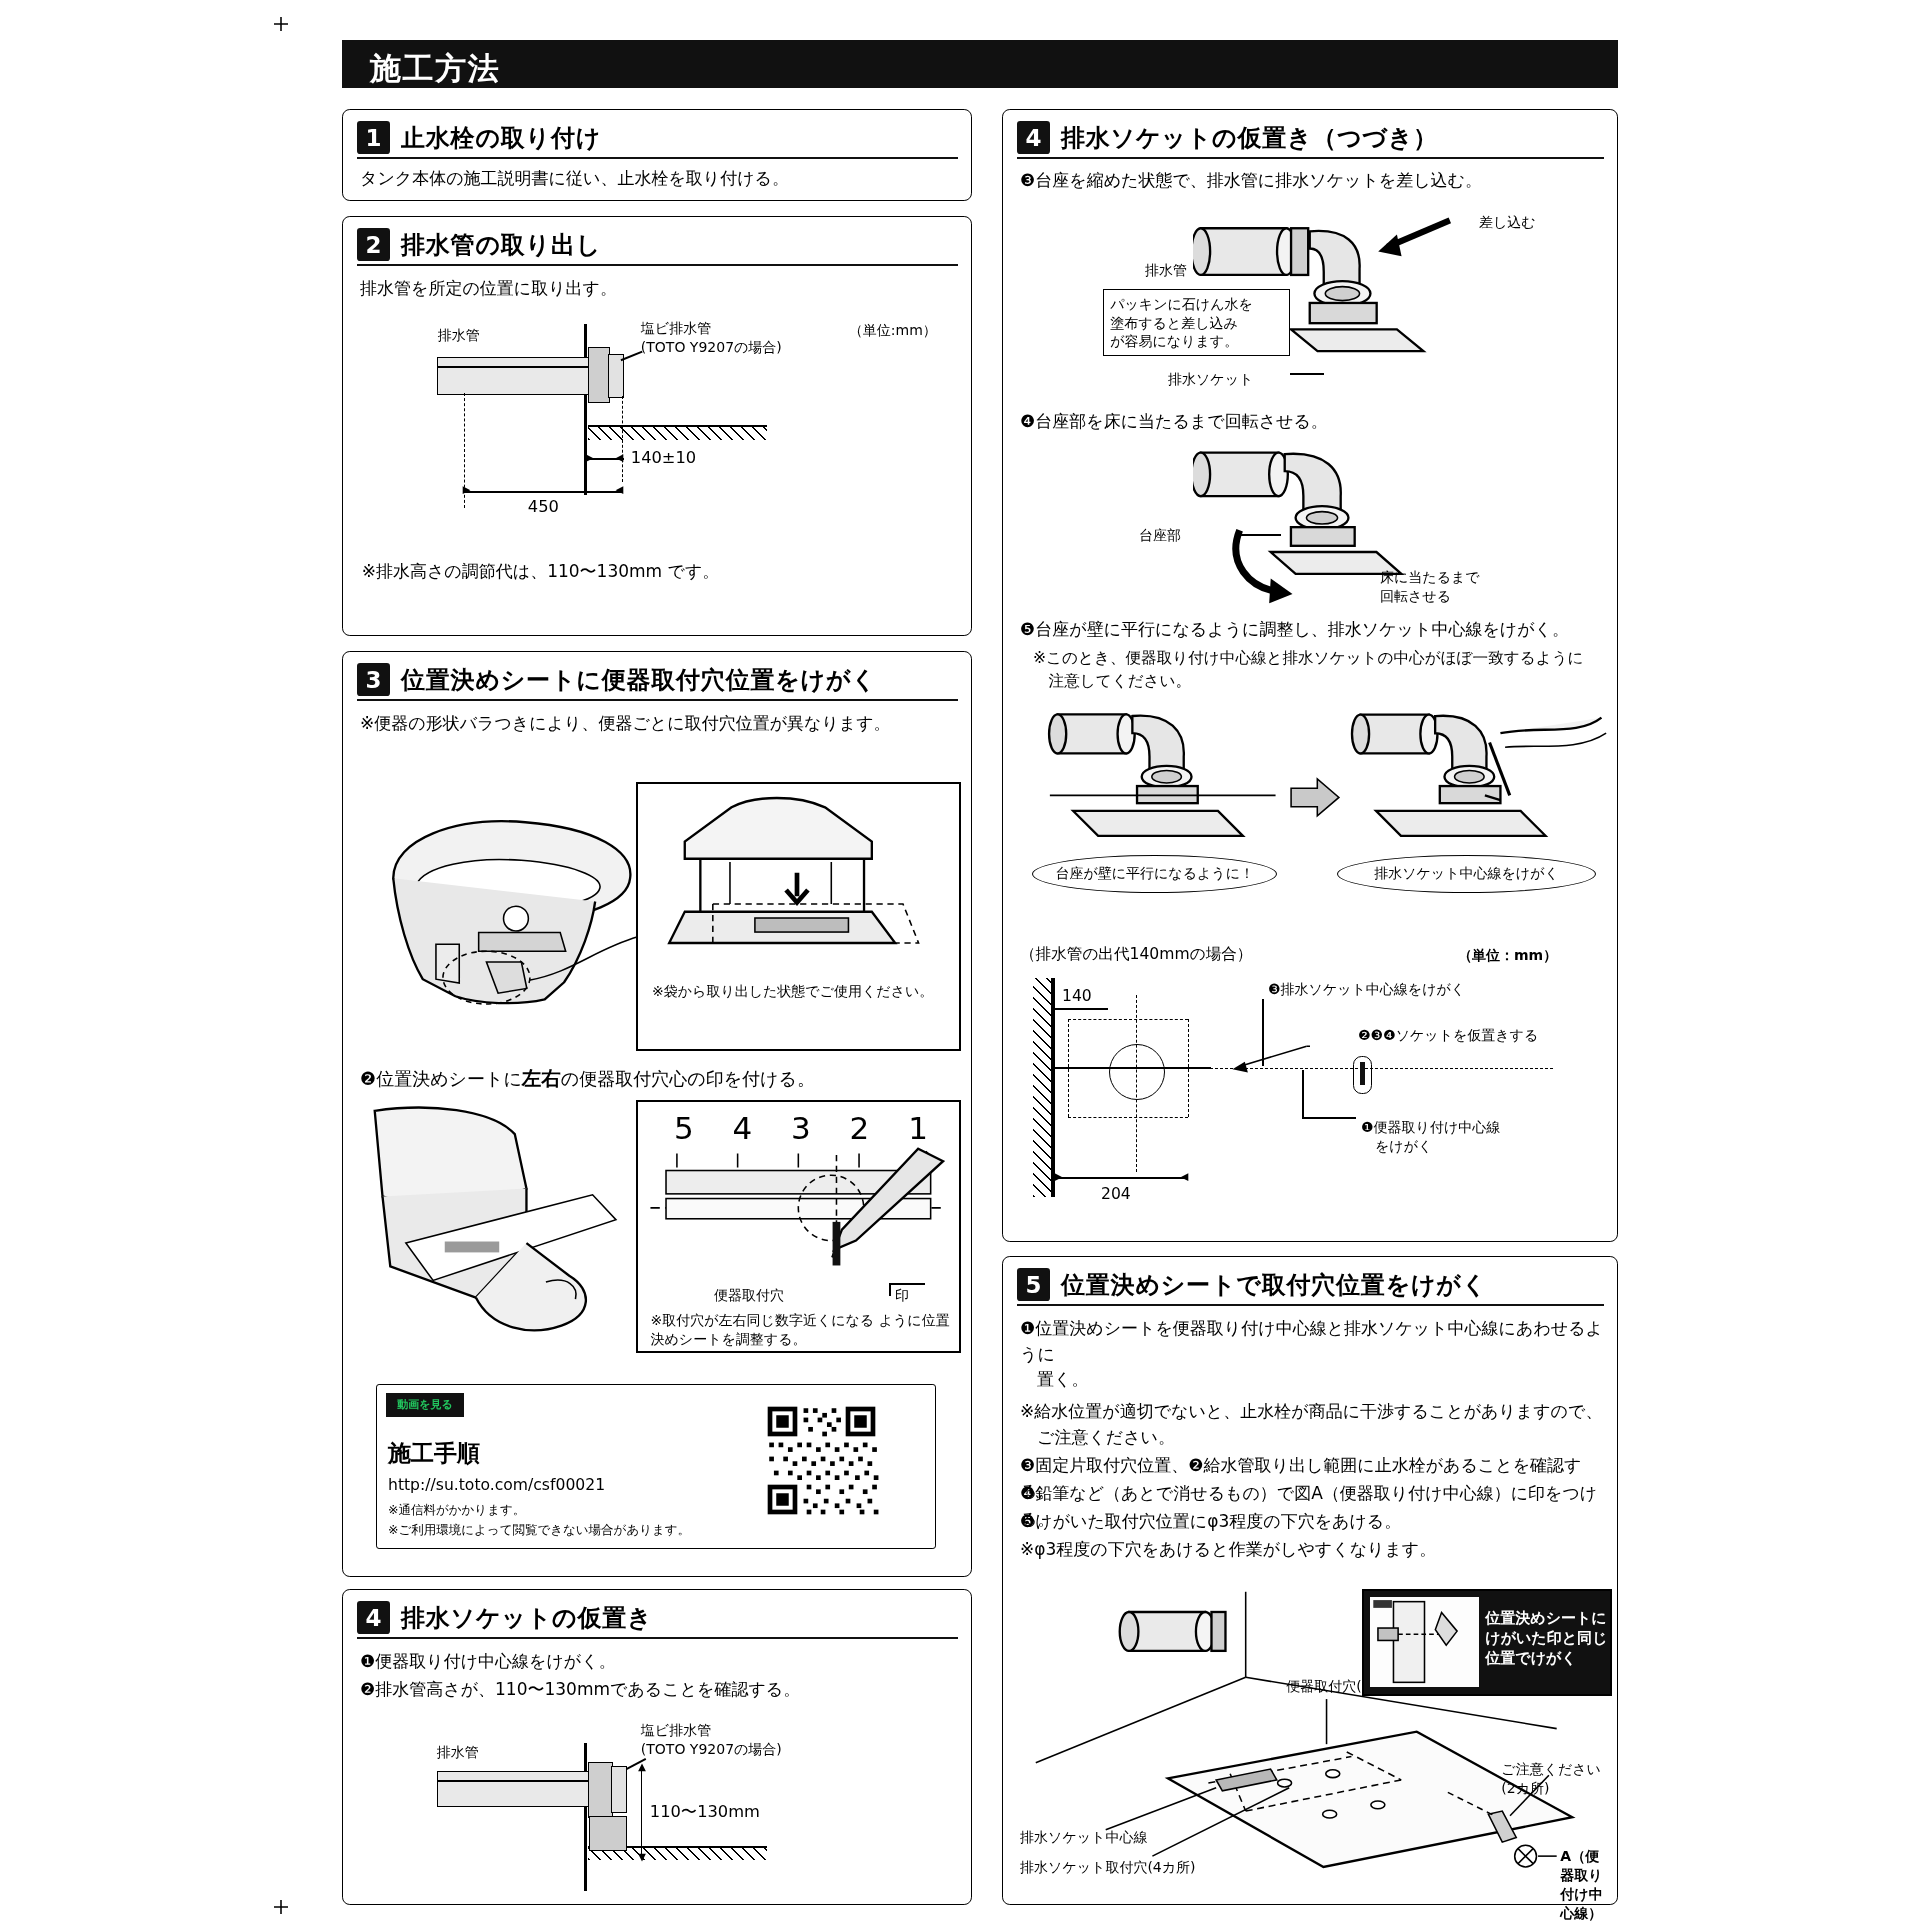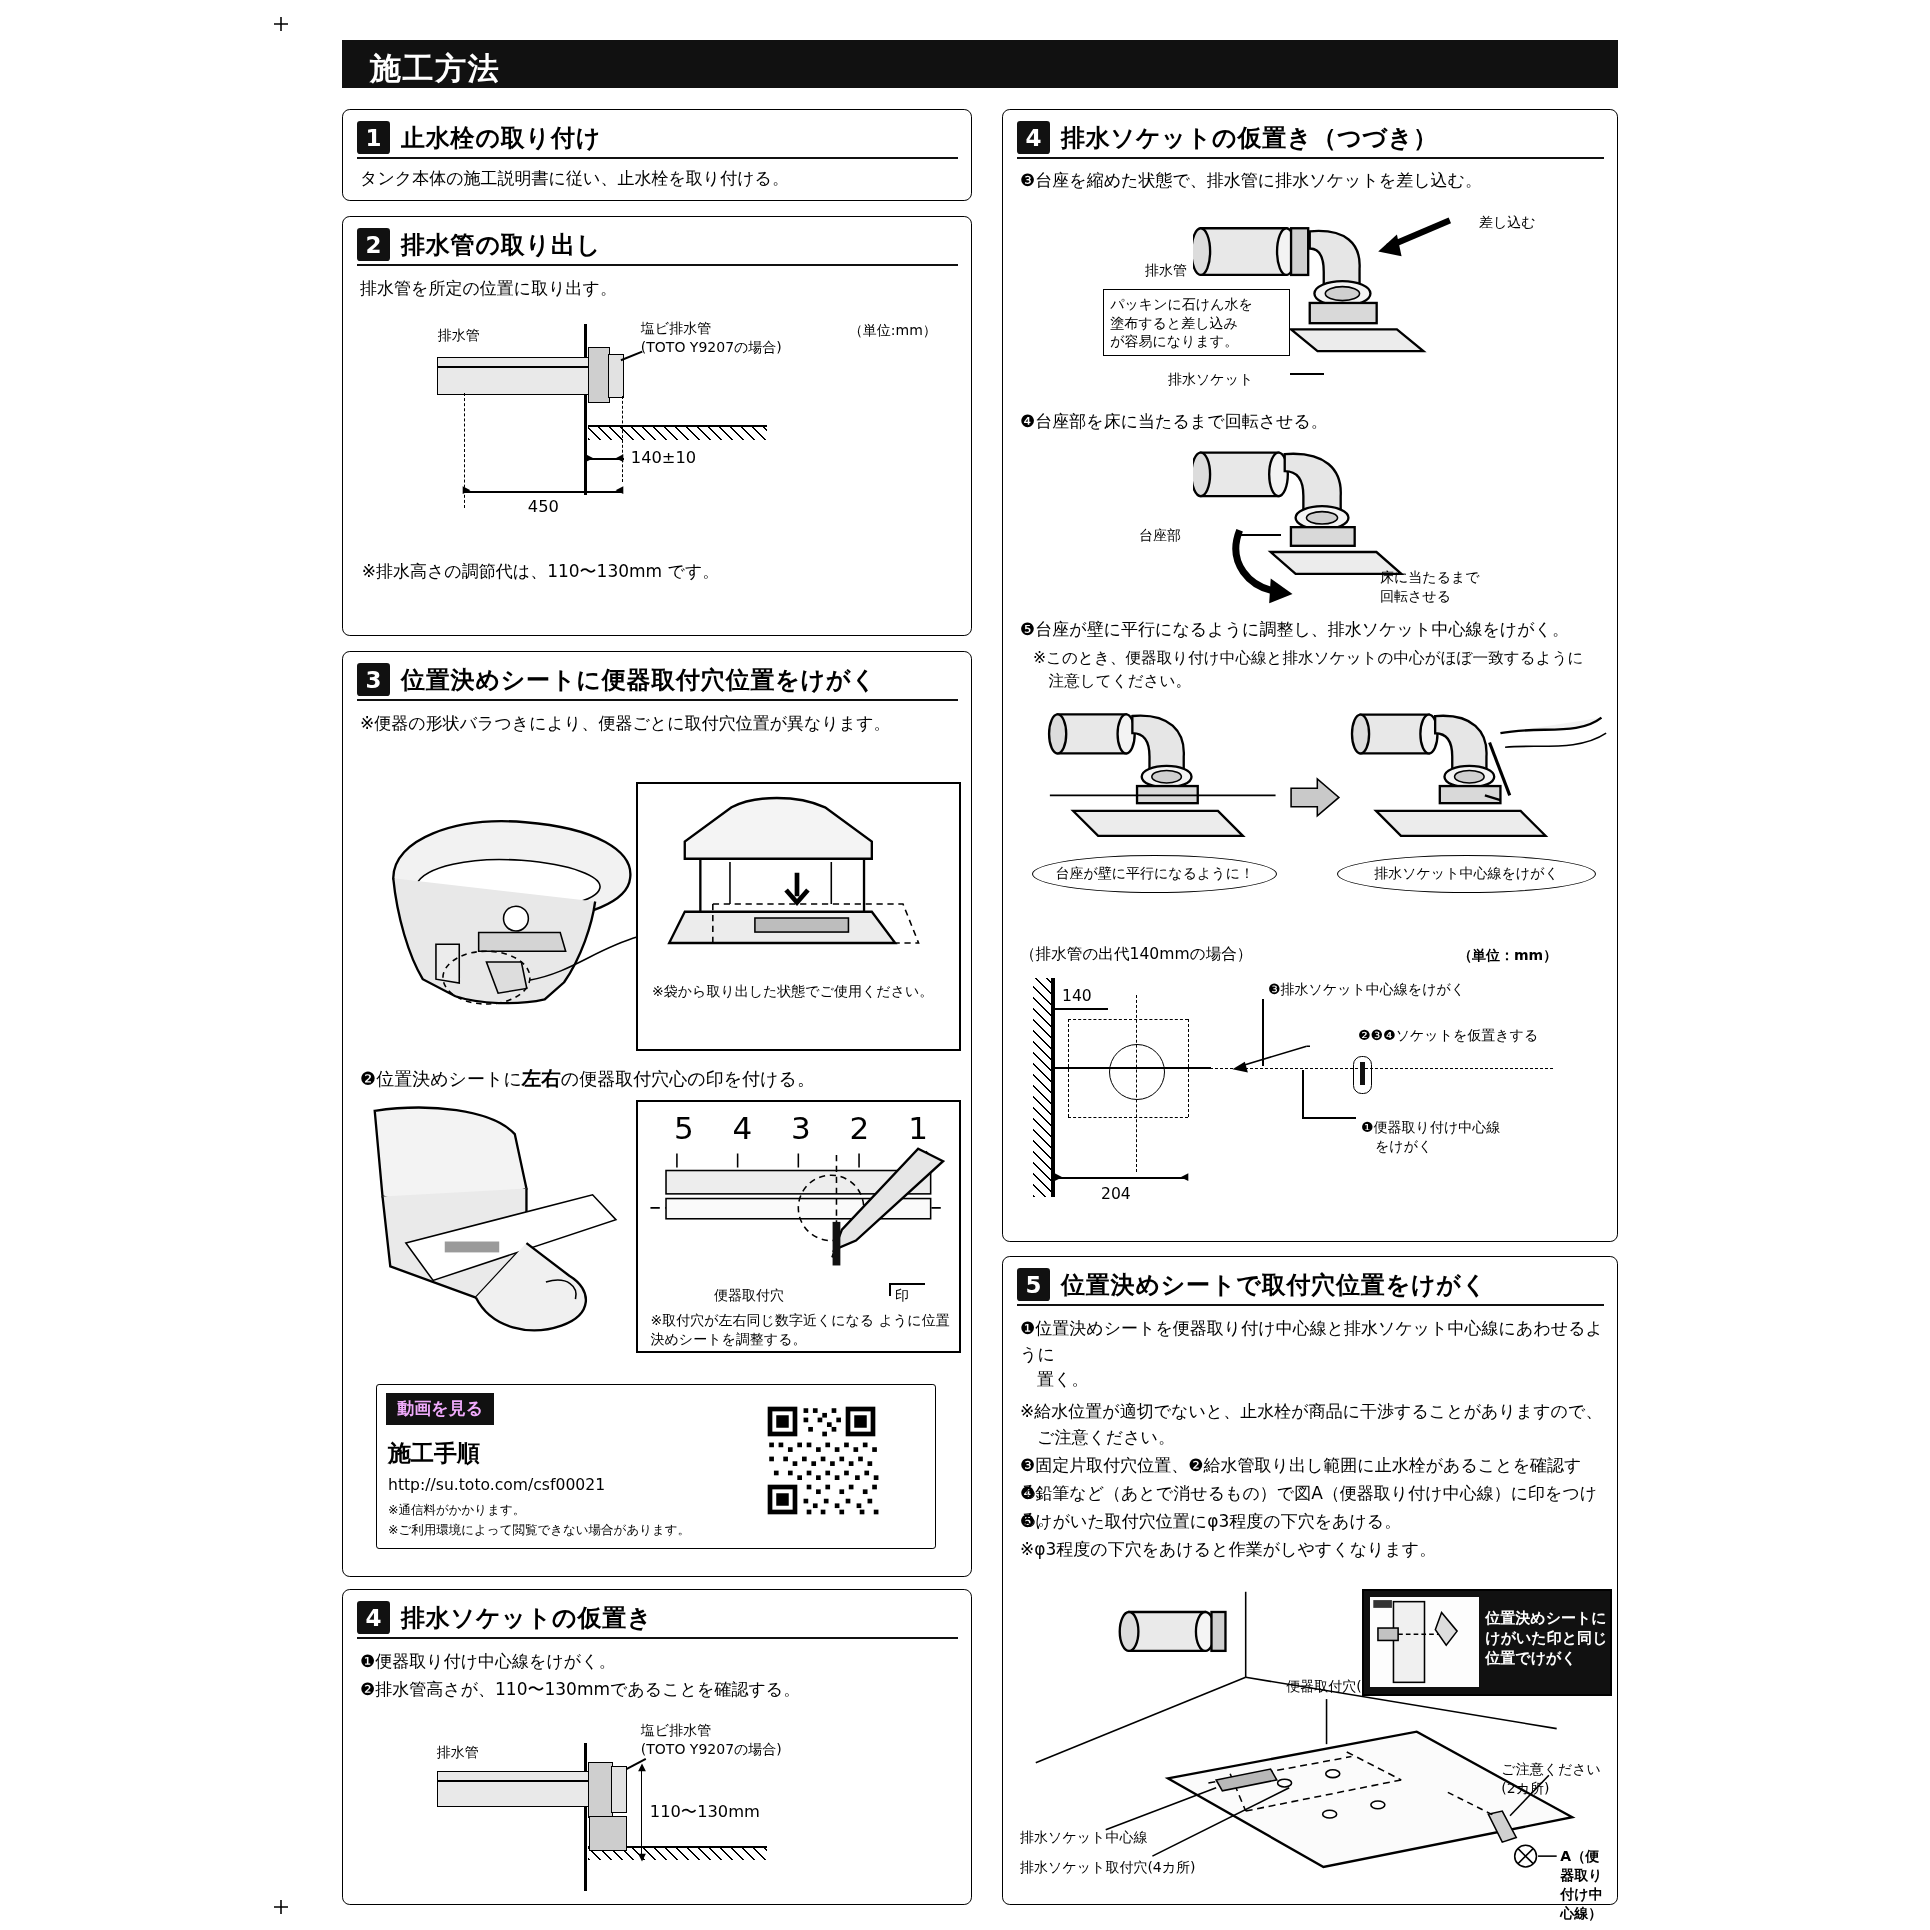--- a/index.html
+++ b/index.html
@@ -25,21 +25,21 @@
   .ellipse{position:absolute;border:1.6px solid #000;border-radius:50%;background:#fff;font-size:14px;display:flex;align-items:center;justify-content:center;text-align:center;}
   .line{position:absolute;background:#000;}
   .dash-h{position:absolute;height:0;border-top:1.6px dashed #000;}
   .dash-v{position:absolute;width:0;border-left:1.6px dashed #000;}
   .hatch{position:absolute;background:repeating-linear-gradient(45deg,#000 0 1.6px,transparent 1.6px 7.8px);}
   .pipe{position:absolute;background:#e9e9e9;border:1.6px solid #000;}
   .grey{position:absolute;background:#d8d8d8;border:1.6px solid #000;}
   .circle{position:absolute;border:1.6px solid #000;border-radius:50%;}
   .fillblk{position:absolute;background:#111;}
   svg{display:block;}
-  .vid-band{position:absolute;background:#111;color:#f0abfc;font-size:17px;font-weight:bold;padding:4.7px 11px;}
+  .vid-band{position:absolute;background:#111;color:#22c55e;font-size:11px;font-weight:bold;padding:4.7px 11px;}
   .inset{position:absolute;border:2.3px solid #000;background:#fff;}
   .corner-mark{position:absolute;width:14px;height:14px;}
 </style>
 </head>
 <body>
 
 <div class="page">
 
   <div class="corner-mark" style="left:274px;top:17px;">
     <svg width="14" height="14" viewBox="0 0 18 18">

